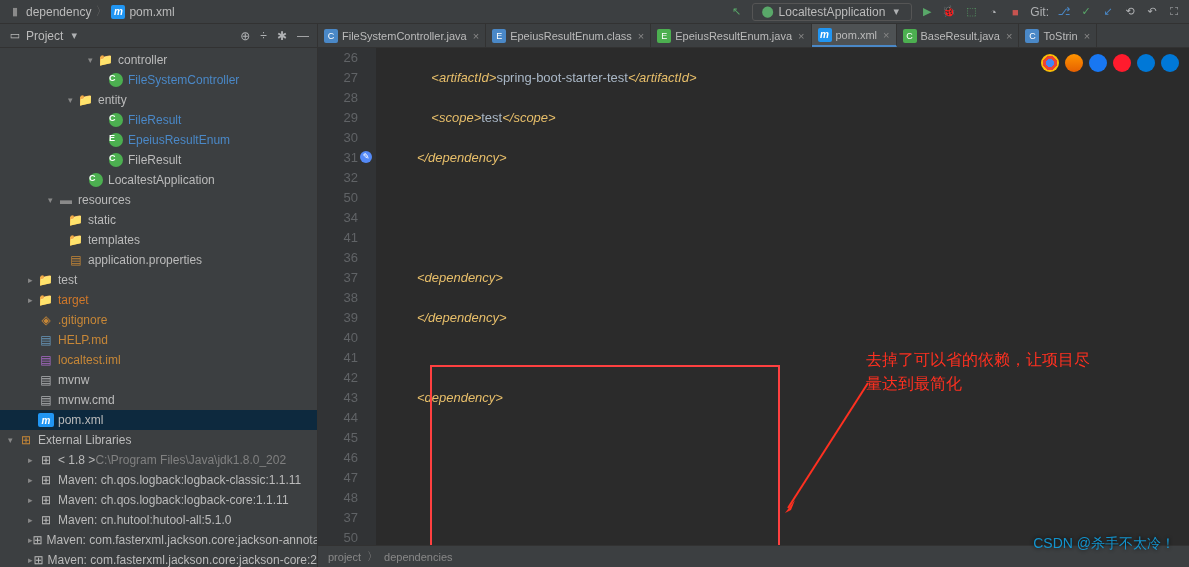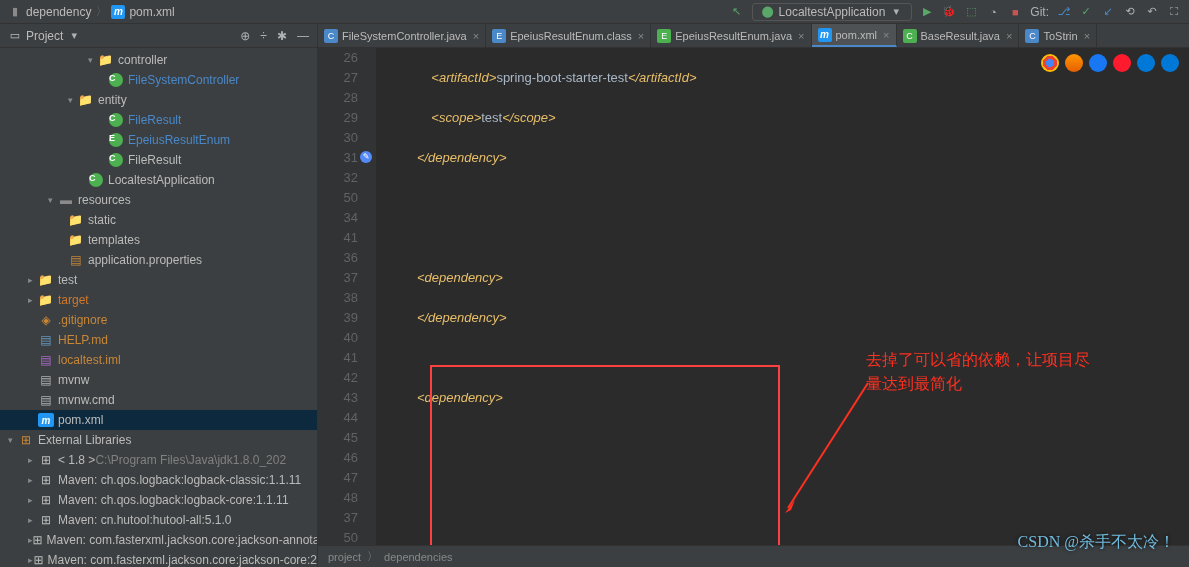--- a/index.html
+++ b/index.html
@@ -40,21 +40,21 @@
 .line-mark { position:absolute; left:42px; width:12px; height:12px; background:#548af7; border-radius:50%; display:flex; align-items:center; justify-content:center; font-size:8px; color:#fff; }
 .code { padding-left:12px; position:relative; white-space:pre; }
 .tagname { color:#e8bf6a;font-style:italic; }
 .text { color:#a9b7c6; }
 .red-box { position:absolute; border:2px solid #ff4040; pointer-events:none; }
 .anno { position:absolute; color:#ff3020; font-size:16px; font-family:"Microsoft YaHei",sans-serif; line-height:1.5; }
 .arrow-line { position:absolute; pointer-events:none; }
 .browser-icons { position:absolute; top:30px; right:10px; display:flex; gap:6px; z-index:5; }
 .browser-icons span { width:18px; height:18px; border-radius:50%; display:inline-block; }
 .crumbs { height:22px; background:#3c3f41; border-top:1px solid #323232; display:flex; align-items:center; padding:0 10px; color:#888; font-size:11px; gap:6px; }
-.watermark { position:absolute; right:14px; bottom:14px; color:#7dd3fc; font-size:16px; font-family:Liberation Serif, serif; opacity:.85; text-shadow:0 0 4px #000; }
+.watermark { position:absolute; right:14px; bottom:14px; color:#0ea5e9; font-size:14px; font-family:Liberation Sans, sans-serif; opacity:.85; text-shadow:0 0 4px #000; }
 .green { color:#59a869; }
 .bug { color:#59a869; }
 .gray { color:#afb1b3; }
 .redsq { color:#c75450; }
 .blue { color:#4a88c7; }
 .j-ico { background:#4a88c7; color:#fff; font-size:9px; border-radius:2px; width:14px; height:14px; display:inline-flex; align-items:center; justify-content:center; }
 .steel { color:#6897bb; }
 </style>
 </head>
 <body>

